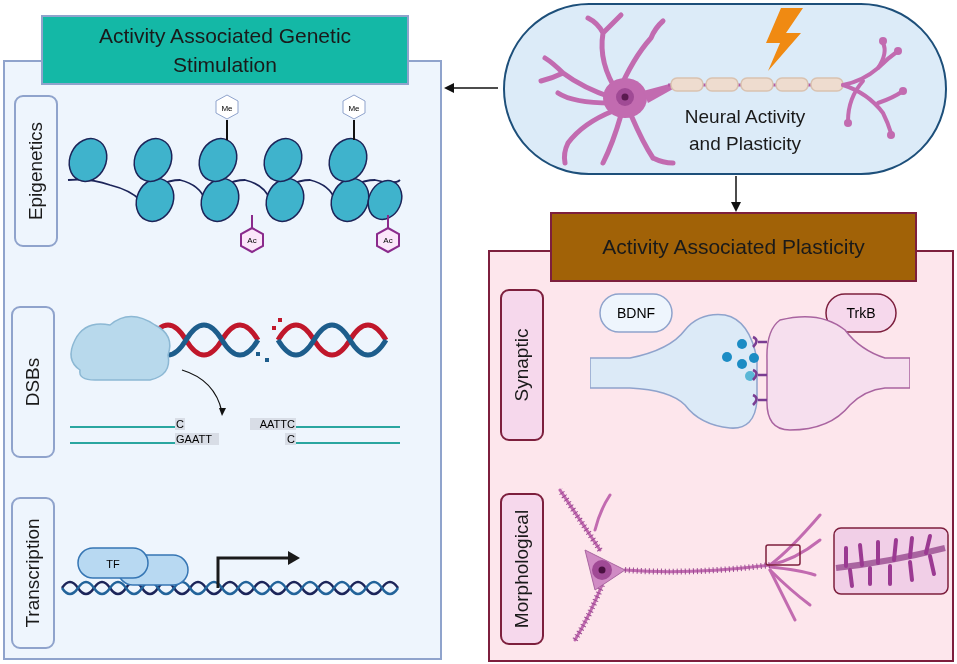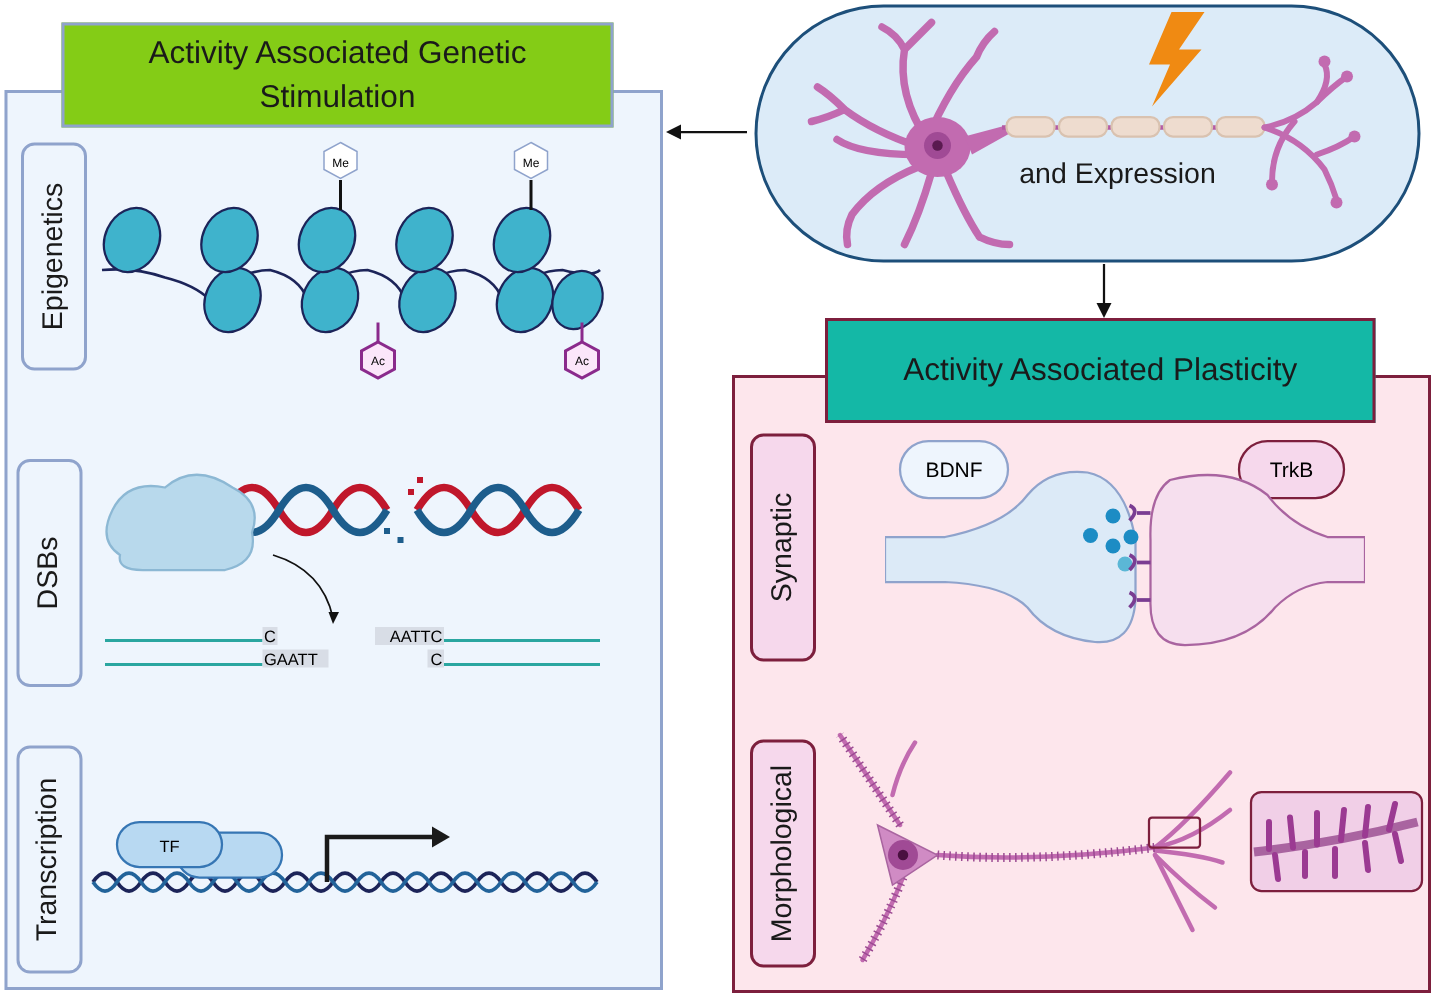--- a/index.html
+++ b/index.html
@@ -2,31 +2,31 @@
 <html><head>
 <meta charset="utf-8">
 <style>
   html, body { margin:0; padding:0; background:#ffffff; }
   body { width:957px; height:664px; position:relative; overflow:hidden;
          font-family:"Liberation Sans", "DejaVu Sans", sans-serif; color:#1a1a1a; }
   .abs { position:absolute; }
   
   .left-panel { left:3px; top:60px; width:439px; height:600px; background:#eef5fd;
                 border:2px solid #8fa3cc; box-sizing:border-box; }
-  .left-title { left:41px; top:15px; width:368px; height:70px; background:#84cc16;
+  .left-title { left:41px; top:15px; width:368px; height:70px; background:#14b8a6;
                 border:2px solid #8fa3cc; box-sizing:border-box; display:flex;
                 flex-direction:column; align-items:center; justify-content:center;
                 font-size:21px; line-height:29px; text-align:center; }
   .side-label { width:44px; border:2px solid #8fa3cc; border-radius:9px; background:#eef5fd;
                 box-sizing:border-box; display:flex; align-items:center; justify-content:center; }
   .side-label span { transform:rotate(-90deg); white-space:nowrap; font-size:19px; }
   
   .right-panel { left:488px; top:250px; width:466px; height:412px; background:#fde6ec;
                  border:2px solid #7d1f3d; box-sizing:border-box; }
-  .right-title { left:550px; top:212px; width:367px; height:70px; background:#14b8a6;
+  .right-title { left:550px; top:212px; width:367px; height:70px; background:#a16207;
                  border:2px solid #7d1f3d; box-sizing:border-box; display:flex;
                  align-items:center; justify-content:center; font-size:21px; }
   .side-label.pink { border-color:#7d1f3d; background:#f6d8ec; }
   
   .pill { left:503px; top:3px; width:444px; height:172px; border-radius:86px;
           background:#dcebf8; border:2px solid #1d4f7a; box-sizing:border-box; }
   .pill-text { left:660px; top:103px; width:170px; text-align:center; font-size:19px; line-height:27px; }
   svg text { font-family:"Liberation Sans", "DejaVu Sans", sans-serif; }
 </style>
 </head>
@@ -65,21 +65,22 @@
   <g fill="#c26bb0">
     <circle cx="395" cy="48" r="4"></circle>
       <circle cx="380" cy="38" r="4"></circle>
     <circle cx="388" cy="132" r="4"></circle>
       <circle cx="400" cy="88" r="4"></circle>
       <circle cx="345" cy="120" r="4"></circle>
   </g>
   <polygon points="278,5 300,5 283,30 298,30 265,68 277,40 263,40" fill="#f08a12"></polygon>
 </svg>
 <div class="abs pill-text">
-  <div>and Expression</div>
+  <div>Neural Activity</div>
+  <div>and Plasticity</div>
 </div>
 
 <svg class="abs" style="left:440px;top:78px;" width="60" height="20">
   <line x1="58" y1="10" x2="12" y2="10" stroke="#111" stroke-width="1.5"></line>
   <polygon points="4,10 14,5 14,15" fill="#111"></polygon>
 </svg>
 <svg class="abs" style="left:726px;top:174px;" width="20" height="40">
   <line x1="10" y1="2" x2="10" y2="30" stroke="#111" stroke-width="1.5"></line>
   <polygon points="10,38 5,28 15,28" fill="#111"></polygon>
 </svg>

